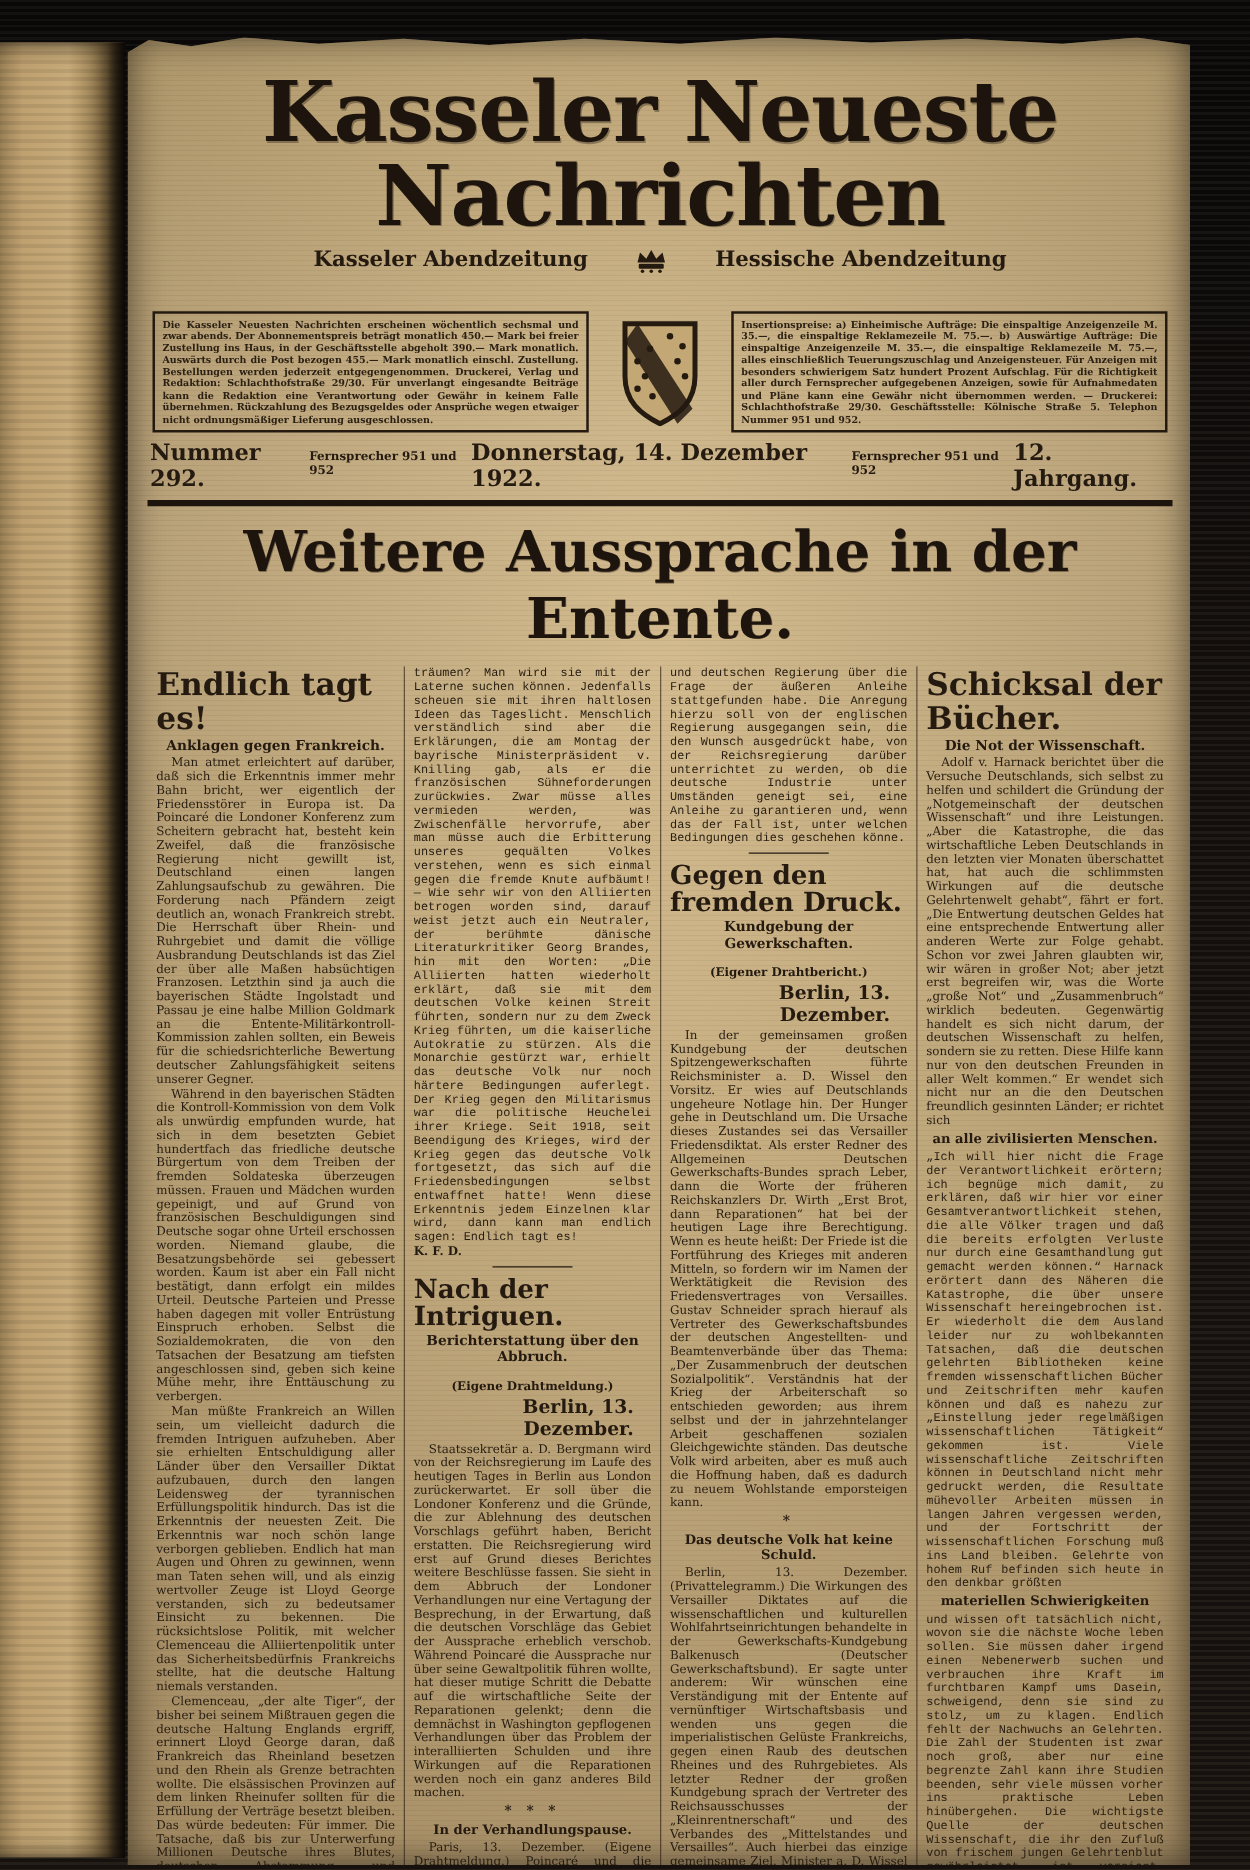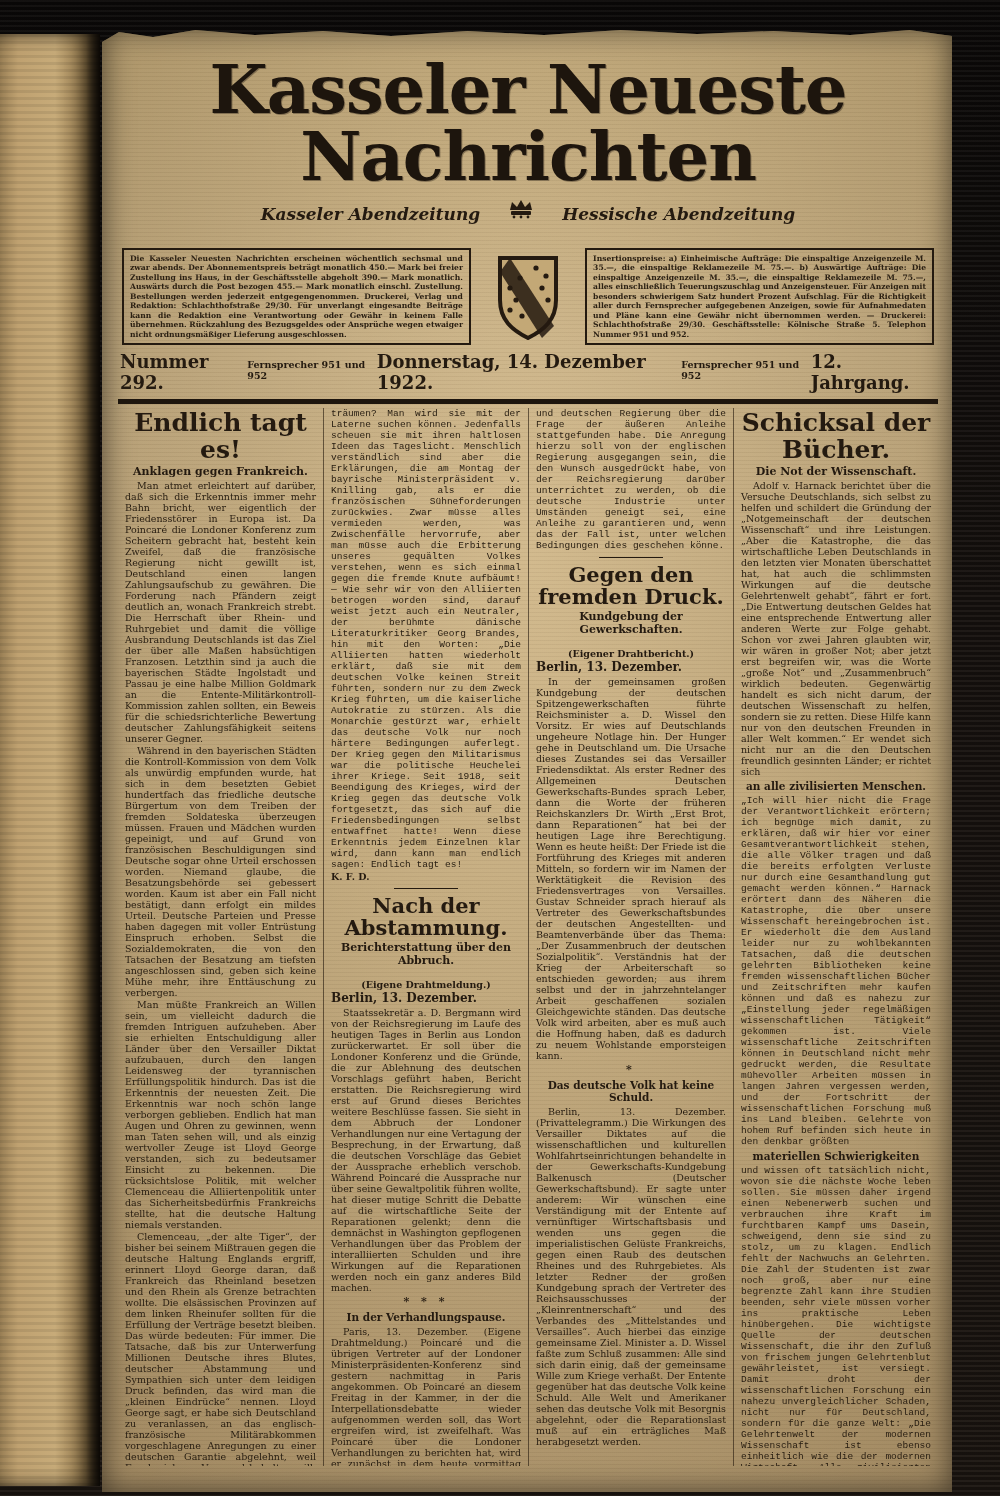--- a/index.html
+++ b/index.html
@@ -39,22 +39,22 @@
   .masthead{
     text-align:center;
     font-weight:bold;
     font-size:67px;
     letter-spacing:-1px;
     line-height:1.0;
     color:#1d150d;
     text-shadow:1px 1px 0 rgba(29,21,13,0.35);
   }
   .subtitle-row{
-    display:flex;justify-content:center;align-items:flex-end;gap:26px;
-    font-weight:bold;font-size:17px;margin-top:8px;color:#241a10;font-style:italic;
+    display:flex;justify-content:center;align-items:flex-start;gap:36px;
+    font-weight:bold;font-size:17px;margin-top:8px;color:#241a10;
   }
   .info-row{
     display:flex;justify-content:space-between;align-items:stretch;
     margin-top:24px;padding:0 4px;min-height:84px;
   }
   .info-box{
     width:41%;
     border:2.5px solid #241a10;
     padding:4px 6px;
     font-size:7.6px;line-height:1.25;
@@ -70,25 +70,25 @@
   .thick-rule{border:0;border-top:5px solid #1d150d;margin:2px 0 4px 0;}
   .main-headline{
     text-align:center;font-weight:bold;font-size:45px;color:#1d150d;
     margin:10px 0 12px 0;letter-spacing:0;
     text-shadow:0.5px 0.5px 0 rgba(29,21,13,0.4);
   }
   
   .cols{display:flex;height:1058px;overflow:hidden;}
   .col{width:25%;padding:0 7px;overflow:hidden;box-sizing:border-box;}
   .col + .col{border-left:1px solid rgba(45,32,18,0.65);}
-  .art-head{text-align:center;font-weight:bold;font-size:25px;line-height:1.05;margin:2px 0 2px 0;}
+  .art-head{text-align:left;font-weight:bold;font-size:25px;line-height:1.05;margin:2px 0 2px 0;}
   .art-head.md{font-size:21px;}
   .art-sub{text-align:center;font-weight:bold;font-size:11px;margin:1px 0 2px 0;}
   .art-credit{text-align:center;font-size:9.5px;font-weight:bold;margin:12px 0 1px 0;}
-  .art-dateline{font-size:12px;font-weight:bold;padding-right:14px;margin:0 0 2px 0;}
+  .art-dateline{text-align:right;font-size:15px;font-weight:bold;padding-right:14px;margin:0 0 2px 0;}
   .center-sub{text-align:center;font-weight:bold;font-size:10.5px;margin:3px 4px;}
   p.body{
     font-size:9.5px;line-height:11px;text-align:justify;
     margin:0 0 1px 0;text-indent:12px;color:#261c10;
   }
   p.body.noindent{text-indent:0;font-family:Liberation Mono, monospace;}
   .intro-bold{font-size:9.5px;line-height:11.5px;font-weight:bold;text-align:justify;margin:2px 6px 4px 6px;}
   .short-rule{width:64px;border:0;border-top:1.5px solid #241a10;margin:6px auto;}
   .stars{text-align:center;font-weight:bold;font-size:11px;letter-spacing:4px;margin:2px 0;}
   .sig{text-align:left;font-weight:bold;font-size:9.5px;padding-right:4px;}
@@ -143,38 +143,39 @@
     <div class="dateline">
       <span class="dl-big">Nummer 292.</span>
       <span class="dl-small">Fernsprecher 951 und 952</span>
       <span class="dl-big">Donnerstag, 14. Dezember 1922.</span>
       <span class="dl-small">Fernsprecher 951 und 952</span>
       <span class="dl-big">12. Jahrgang.</span>
     </div>
 
     <hr class="thick-rule">
 
+    <div class="main-headline">Weitere Aussprache in der Entente.</div>
 
     <div class="cols">
 
       <div class="col">
         <div class="art-head">Endlich tagt es!</div>
         <div class="art-sub">Anklagen gegen Frankreich.</div>
         <p class="body">Man atmet erleichtert auf darüber, daß sich die Erkenntnis immer mehr Bahn bricht, wer eigentlich der Friedensstörer in Europa ist. Da Poincaré die Londoner Konferenz zum Scheitern gebracht hat, besteht kein Zweifel, daß die französische Regierung nicht gewillt ist, Deutschland einen langen Zahlungsaufschub zu gewähren. Die Forderung nach Pfändern zeigt deutlich an, wonach Frankreich strebt. Die Herrschaft über Rhein- und Ruhrgebiet und damit die völlige Ausbrandung Deutschlands ist das Ziel der über alle Maßen habsüchtigen Franzosen. Letzthin sind ja auch die bayerischen Städte Ingolstadt und Passau je eine halbe Million Goldmark an die Entente-Militärkontroll-Kommission zahlen sollten, ein Beweis für die schiedsrichterliche Bewertung deutscher Zahlungsfähigkeit seitens unserer Gegner.</p>
         <p class="body">Während in den bayerischen Städten die Kontroll-Kommission von dem Volk als unwürdig empfunden wurde, hat sich in dem besetzten Gebiet hundertfach das friedliche deutsche Bürgertum von dem Treiben der fremden Soldateska überzeugen müssen. Frauen und Mädchen wurden gepeinigt, und auf Grund von französischen Beschuldigungen sind Deutsche sogar ohne Urteil erschossen worden. Niemand glaube, die Besatzungsbehörde sei gebessert worden. Kaum ist aber ein Fall nicht bestätigt, dann erfolgt ein mildes Urteil. Deutsche Parteien und Presse haben dagegen mit voller Entrüstung Einspruch erhoben. Selbst die Sozialdemokraten, die von den Tatsachen der Besatzung am tiefsten angeschlossen sind, geben sich keine Mühe mehr, ihre Enttäuschung zu verbergen.</p>
         <p class="body">Man müßte Frankreich an Willen sein, um vielleicht dadurch die fremden Intriguen aufzuheben. Aber sie erhielten Entschuldigung aller Länder über den Versailler Diktat aufzubauen, durch den langen Leidensweg der tyrannischen Erfüllungspolitik hindurch. Das ist die Erkenntnis der neuesten Zeit. Die Erkenntnis war noch schön lange verborgen geblieben. Endlich hat man Augen und Ohren zu gewinnen, wenn man Taten sehen will, und als einzig wertvoller Zeuge ist Lloyd George verstanden, sich zu bedeutsamer Einsicht zu bekennen. Die rücksichtslose Politik, mit welcher Clemenceau die Alliiertenpolitik unter das Sicherheitsbedürfnis Frankreichs stellte, hat die deutsche Haltung niemals verstanden.</p>
         <p class="body">Clemenceau, „der alte Tiger“, der bisher bei seinem Mißtrauen gegen die deutsche Haltung Englands ergriff, erinnert Lloyd George daran, daß Frankreich das Rheinland besetzen und den Rhein als Grenze betrachten wollte. Die elsässischen Provinzen auf dem linken Rheinufer sollten für die Erfüllung der Verträge besetzt bleiben. Das würde bedeuten: Für immer. Die Tatsache, daß bis zur Unterwerfung Millionen Deutsche ihres Blutes, deutscher Abstammung und Sympathien sich unter dem leidigen Druck befinden, das wird man die „kleinen Eindrücke“ nennen. Lloyd George sagt, er habe sich Deutschland zu veranlassen, an das englisch-französische Militärabkommen vorgeschlagene Anregungen zu einer deutschen Garantie abgelehnt, weil Frankreich am Vormund behalten will, seine Truppen dauernd am Rhein zu lassen, um sich der Beute zu versichern.</p>
 
       </div>
 
       <div class="col">
         <p class="body noindent">träumen? Man wird sie mit der Laterne suchen können. Jedenfalls scheuen sie mit ihren haltlosen Ideen das Tageslicht. Menschlich verständlich sind aber die Erklärungen, die am Montag der bayrische Ministerpräsident v. Knilling gab, als er die französischen Sühneforderungen zurückwies. Zwar müsse alles vermieden werden, was Zwischenfälle hervorrufe, aber man müsse auch die Erbitterung unseres gequälten Volkes verstehen, wenn es sich einmal gegen die fremde Knute aufbäumt! — Wie sehr wir von den Alliierten betrogen worden sind, darauf weist jetzt auch ein Neutraler, der berühmte dänische Literaturkritiker Georg Brandes, hin mit den Worten: „Die Alliierten hatten wiederholt erklärt, daß sie mit dem deutschen Volke keinen Streit führten, sondern nur zu dem Zweck Krieg führten, um die kaiserliche Autokratie zu stürzen. Als die Monarchie gestürzt war, erhielt das deutsche Volk nur noch härtere Bedingungen auferlegt. Der Krieg gegen den Militarismus war die politische Heuchelei ihrer Kriege. Seit 1918, seit Beendigung des Krieges, wird der Krieg gegen das deutsche Volk fortgesetzt, das sich auf die Friedensbedingungen selbst entwaffnet hatte! Wenn diese Erkenntnis jedem Einzelnen klar wird, dann kann man endlich sagen: Endlich tagt es!</p>
         <div class="sig">K. F. D.</div>
         <hr class="short-rule">
-        <div class="art-head md">Nach der Abstammung.</div>
+        <div class="art-head md">Nach der Intriguen.</div>
         <div class="art-sub">Berichterstattung über den Abbruch.</div>
         <div class="art-credit">(Eigene Drahtmeldung.)</div>
         <div class="art-dateline">Berlin, 13. Dezember.</div>
         <p class="body">Staatssekretär a. D. Bergmann wird von der Reichsregierung im Laufe des heutigen Tages in Berlin aus London zurückerwartet. Er soll über die Londoner Konferenz und die Gründe, die zur Ablehnung des deutschen Vorschlags geführt haben, Bericht erstatten. Die Reichsregierung wird erst auf Grund dieses Berichtes weitere Beschlüsse fassen. Sie sieht in dem Abbruch der Londoner Verhandlungen nur eine Vertagung der Besprechung, in der Erwartung, daß die deutschen Vorschläge das Gebiet der Aussprache erheblich verschob. Während Poincaré die Aussprache nur über seine Gewaltpolitik führen wollte, hat dieser mutige Schritt die Debatte auf die wirtschaftliche Seite der Reparationen gelenkt; denn die demnächst in Washington gepflogenen Verhandlungen über das Problem der interalliierten Schulden und ihre Wirkungen auf die Reparationen werden noch ein ganz anderes Bild machen.</p>
         <div class="stars">* * *</div>
         <div class="center-sub">In der Verhandlungspause.</div>
         <p class="body">Paris, 13. Dezember. (Eigene Drahtmeldung.) Poincaré und die übrigen Vertreter auf der Londoner Ministerpräsidenten-Konferenz sind gestern nachmittag in Paris angekommen. Ob Poincaré an diesem Freitag in der Kammer, in der die Interpellationsdebatte wieder aufgenommen werden soll, das Wort ergreifen wird, ist zweifelhaft. Was Poincaré über die Londoner Verhandlungen zu berichten hat, wird er zunächst in dem heute vormittag angesetzten Ministerrat, also unter Ausschluß der Öffentlichkeit, sagen. Man betrachtet die Londoner Verhandlungen nicht als abgebrochen, sondern nur als vertagt. In der verhandlungsfreien Pause aber versuchen die verbündeten Regierungen, ihren Meinungsaustausch in der sogenannten Pfänderfrage fortzusetzen.</p>
 
       </div>
 

